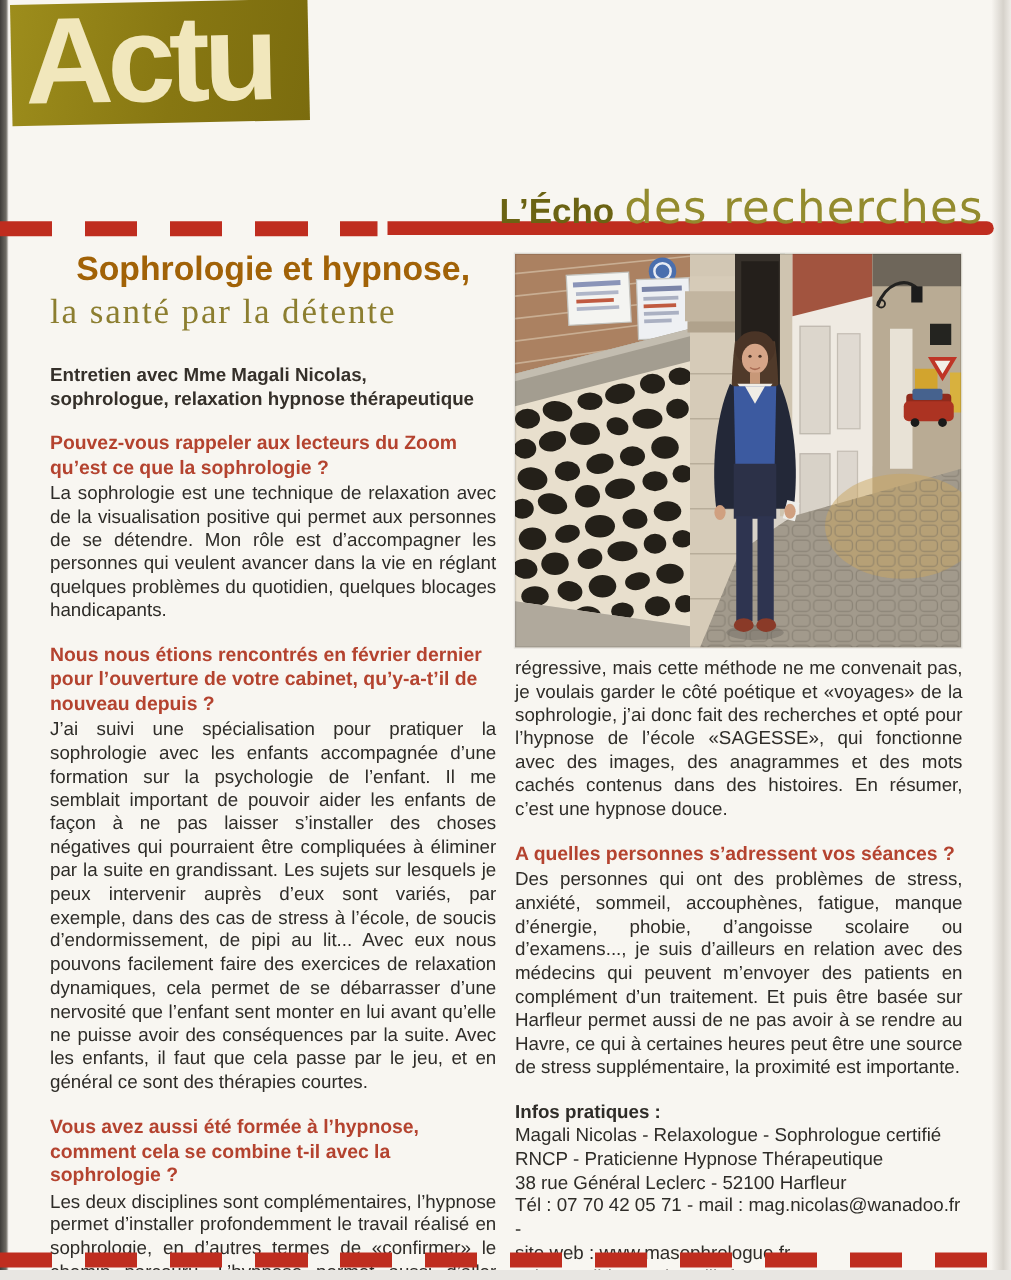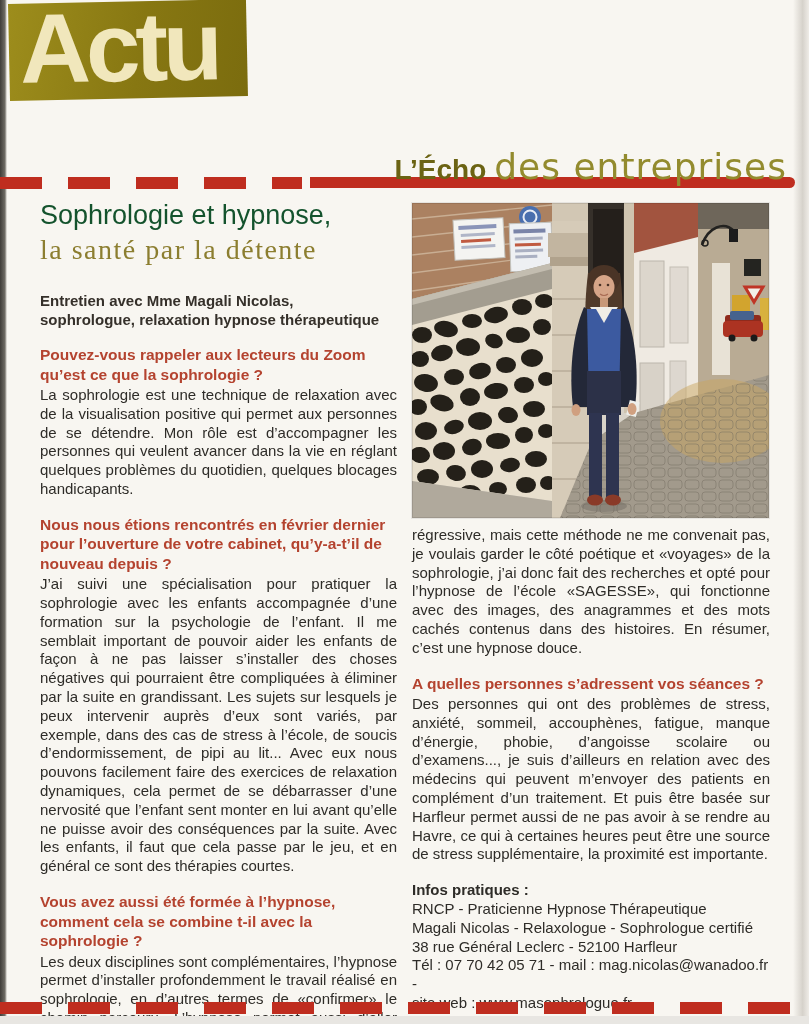--- a/index.html
+++ b/index.html
@@ -31,21 +31,21 @@
     background:#bf2d1f;border-radius:0 6px 6px 0;}
   .brand{position:absolute;top:146px;right:22px;white-space:nowrap;}
   .brand .brand-bold{font-size:28px;font-weight:bold;color:#6b6313;letter-spacing:0px;}
   .brand .brand-light{font-family:"DejaVu Sans", sans-serif;font-size:36px;font-weight:400;
     color:#938b2e;letter-spacing:1px;margin-left:8px;}
 
   
   .col{position:absolute;color:#2e2c28;}
   .col.left{left:40px;top:200px;width:357px;}
   .col.right{left:412px;top:203px;width:358px;}
-  h1{margin:0;font-size:27px;line-height:30px;font-weight:normal;color:#14532d;}
+  h1{margin:0;font-size:27px;line-height:30px;font-weight:bold;color:#a16207;text-align:center;}
   h2{margin:3px 0 0 0;font-family:Liberation Serif, serif;font-size:28px;line-height:34px;
      font-weight:400;color:#8c7e30;letter-spacing:1.5px;}
   .intro{margin:24px 0 0 0;font-size:15px;line-height:19px;font-weight:bold;color:#35302a;}
   .q{margin:16px 0 0 0;font-size:15.5px;line-height:19.5px;font-weight:bold;color:#b4432f;}
   .a{margin:2px 0 0 0;font-size:15px;line-height:18.8px;text-align:justify;}
   .a.first-right{margin-top:8px;}
 
   
   .photo{width:357px;height:315px;background:#d8d2c8;box-shadow:0 0 0 1px rgba(0,0,0,.07);}
   .photo svg{display:block;}
@@ -62,21 +62,21 @@
 
   <div class="edge-left"></div>
   <div class="edge-right"></div>
 
   <div class="masthead-block"></div>
   <div class="masthead-text">Actu</div>
 
   <div class="rule-dash top"></div>
   <div class="brand-bar"></div>
   <div class="brand">
-    <span class="brand-bold">L’Écho</span><span class="brand-light">des entreprises</span>
+    <span class="brand-bold">L’Écho</span><span class="brand-light">des recherches</span>
   </div>
 
   <div class="col left">
     <h1>Sophrologie et hypnose,</h1>
     <h2>la santé par la détente</h2>
     <p class="intro">
       <span>Entretien avec Mme Magali Nicolas,</span><br>
       <span>sophrologue, relaxation hypnose thérapeutique</span>
     </p>
     <p class="q">Pouvez-vous rappeler aux lecteurs du Zoom qu’est ce que la sophrologie ?</p>
@@ -262,22 +262,22 @@
         <rect x="0.5" y="0.5" width="356" height="314" fill="none" stroke="#000" stroke-opacity="0.1"></rect>
       </svg>
     </div>
 
     <p class="a first-right">régressive, mais cette méthode ne me convenait pas, je voulais garder le côté poétique et «voyages» de la sophrologie, j’ai donc fait des recherches et opté pour l’hypnose de l’école «SAGESSE», qui fonctionne avec des images, des anagrammes et des mots cachés contenus dans des histoires. En résumer, c’est une hypnose douce.</p>
     <p class="q">A quelles personnes s’adressent vos séances ?</p>
     <p class="a">Des personnes qui ont des problèmes de stress, anxiété, sommeil, accouphènes, fatigue, manque d’énergie, phobie, d’angoisse scolaire ou d’examens..., je suis d’ailleurs en relation avec des médecins qui peuvent m’envoyer des patients en complément d’un traitement. Et puis être basée sur Harfleur permet aussi de ne pas avoir à se rendre au Havre, ce qui à certaines heures peut être une source de stress supplémentaire, la proximité est importante.</p>
 
     <div class="infos">
       <p class="infos-h">Infos pratiques :</p>
+      <p>Magali Nicolas - Relaxologue - Sophrologue certifié</p>
       <p>RNCP - Praticienne Hypnose Thérapeutique</p>
-      <p>Magali Nicolas - Relaxologue - Sophrologue certifié</p>
       <p>38 rue Général Leclerc - 52100 Harfleur</p>
       <p>Tél : 07 70 42 05 71 - mail : mag.nicolas@wanadoo.fr -</p>
       <p>site web : www.masophrologue.fr</p>
       <p>Rdv possible sur doctolib.fr</p>
 
     </div>
   </div>
 
   <div class="rule-dash bottom"></div>
 </div>

